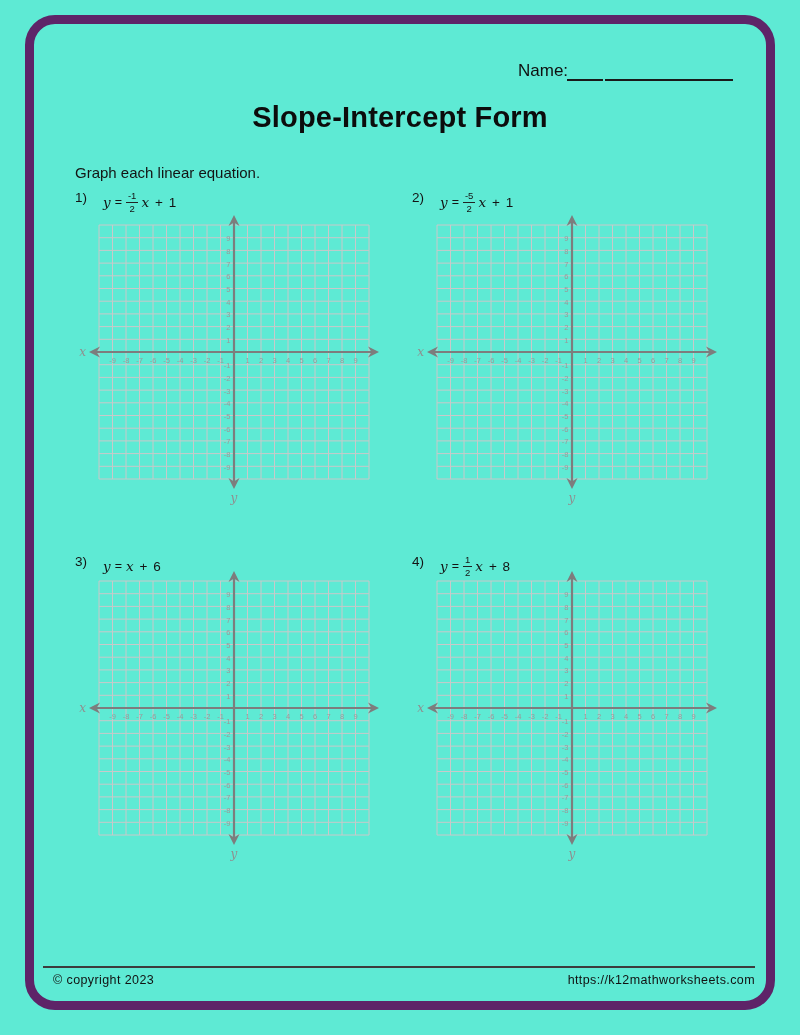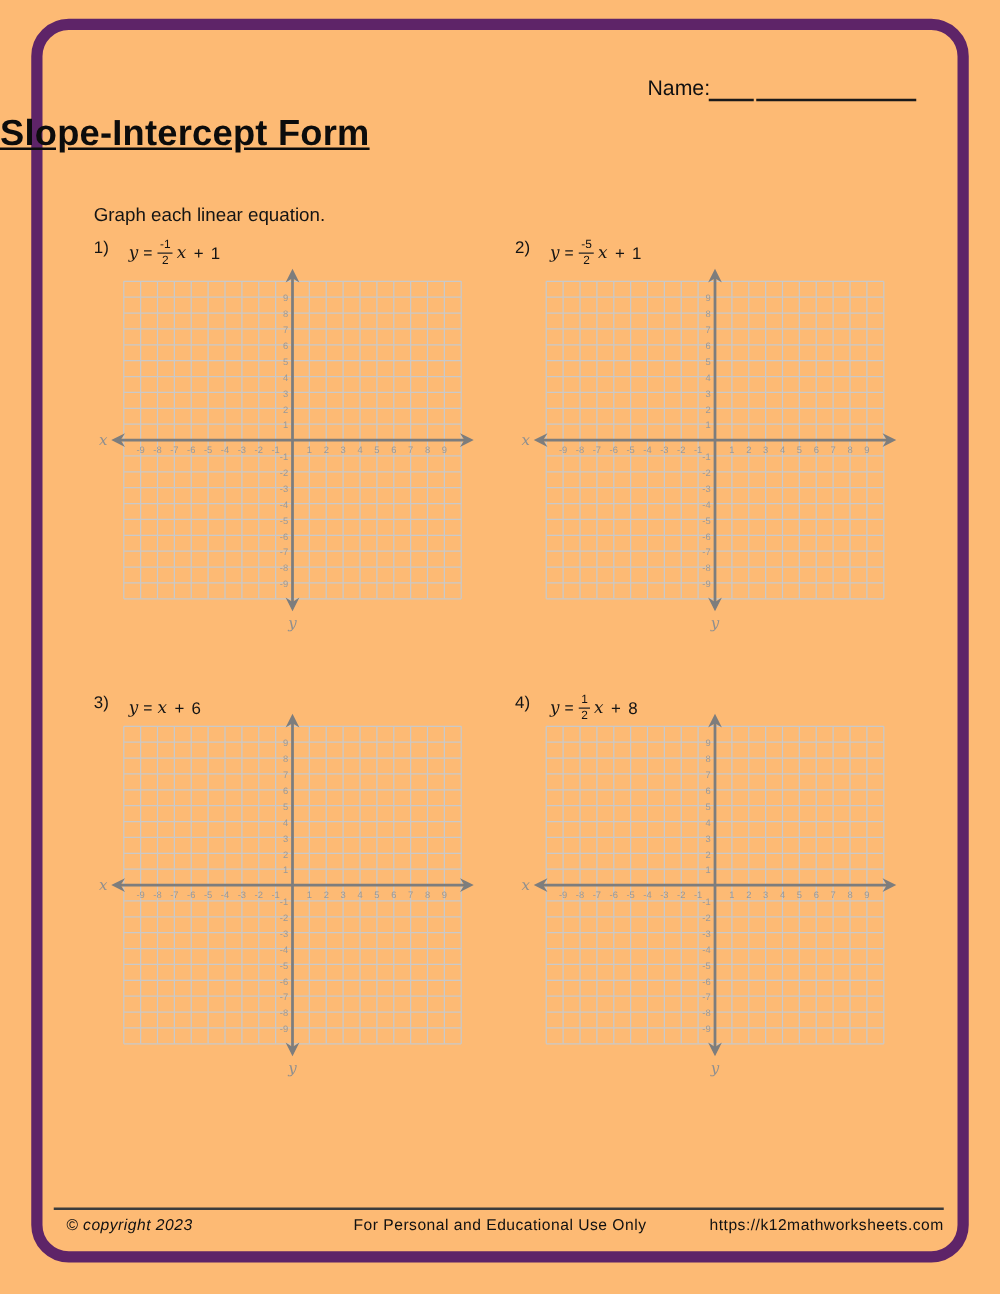--- a/index.html
+++ b/index.html
@@ -1,47 +1,47 @@
 <!DOCTYPE html>
 <html><head>
 <meta charset="utf-8">
 <style>
   html,body{margin:0;padding:0;background:#ffffff;}
   .page{
-    position:relative;width:800px;height:1035px;background:#fdba74;
+    position:relative;width:800px;height:1035px;background:#5eead4;
     font-family:"Liberation Sans",sans-serif;color:#151515;overflow:hidden;
   }
   .border-frame{
     position:absolute;left:25px;top:15px;width:750px;height:995px;
     box-sizing:border-box;border:9px solid #5e2468;border-radius:30px;
     pointer-events:none;
   }
   .name-row{position:absolute;left:518px;top:61px;font-size:17px;color:#101010;}
   .name-line{position:absolute;top:79px;height:2px;background:#1a1a1a;}
   .name-line.seg1{left:567px;width:36px;}
   .name-line.seg2{left:605px;width:128px;}
   .title{
-    position:absolute;left:0;right:0;top:91px;text-align:left;
-    font-size:29px;font-weight:bold;color:#0c0c0c;letter-spacing:0.2px;text-decoration:underline;
+    position:absolute;left:0;right:0;top:101px;text-align:center;
+    font-size:29px;font-weight:bold;color:#0c0c0c;letter-spacing:0.2px;
   }
   .instruction{position:absolute;left:75px;top:164px;font-size:15px;color:#141414;text-align:right;}
   .problem-number{position:absolute;font-size:13.5px;color:#141414;}
   .equation{
     position:absolute;height:28px;display:flex;align-items:center;color:#141414;
   }
   .eq-var{font-family:"DejaVu Serif",serif;font-style:italic;font-size:13.5px;}
   .eq-op{font-size:12.5px;margin:0 4px;}
   .eq-frac{display:inline-flex;flex-direction:column;align-items:center;line-height:1;margin-right:3px;}
   .frac-num{font-size:9.5px;padding:0 2px 1.5px 2px;border-bottom:1px solid #222;}
   .frac-den{font-size:9.5px;padding-top:1.5px;}
   .eq-tail{font-size:13.5px;margin-left:6px;letter-spacing:1px;}
   .grid-svg{position:absolute;width:316px;height:300px;overflow:visible;}
   .footer-line{position:absolute;left:43px;top:966px;width:712px;height:2px;background:#3c3c3c;}
   .footer-text{position:absolute;top:973px;font-size:12.5px;color:#111;letter-spacing:0.4px;}
-  .footer-left{left:53px;font-style:italic;}
+  .footer-left{left:53px;}
   .footer-center{left:0;right:0;text-align:center;}
   .footer-right{right:45px;text-align:right;}
 </style>
 </head>
 <body>
 
 <div class="page">
 
   <div class="border-frame"></div>
 
@@ -445,16 +445,15 @@
       <text x="157.5" y="220.7" text-anchor="end" font-size="7.5" fill="#999999" font-family="&quot;Liberation Sans&quot;,sans-serif">-6</text>
       <text x="157.5" y="233.39999999999998" text-anchor="end" font-size="7.5" fill="#999999" font-family="&quot;Liberation Sans&quot;,sans-serif">-7</text>
       <text x="157.5" y="246.1" text-anchor="end" font-size="7.5" fill="#999999" font-family="&quot;Liberation Sans&quot;,sans-serif">-8</text>
       <text x="157.5" y="258.8" text-anchor="end" font-size="7.5" fill="#999999" font-family="&quot;Liberation Sans&quot;,sans-serif">-9</text>
       <text x="13" y="145" text-anchor="end" font-size="12" fill="#8f8f8f" font-style="italic" font-family="&quot;DejaVu Serif&quot;,serif">x</text>
       <text x="161" y="291" text-anchor="middle" font-size="12" fill="#8f8f8f" font-style="italic" font-family="&quot;DejaVu Serif&quot;,serif">y</text>
     </svg>
 
   <div class="footer-line"></div>
   <div class="footer-text footer-left">© copyright 2023</div>
-  <div class="footer-text footer-center">For Personal and Educational Use Only</div>
   <div class="footer-text footer-right">https://k12mathworksheets.com</div>
 
 </div>
 
 </body></html>

